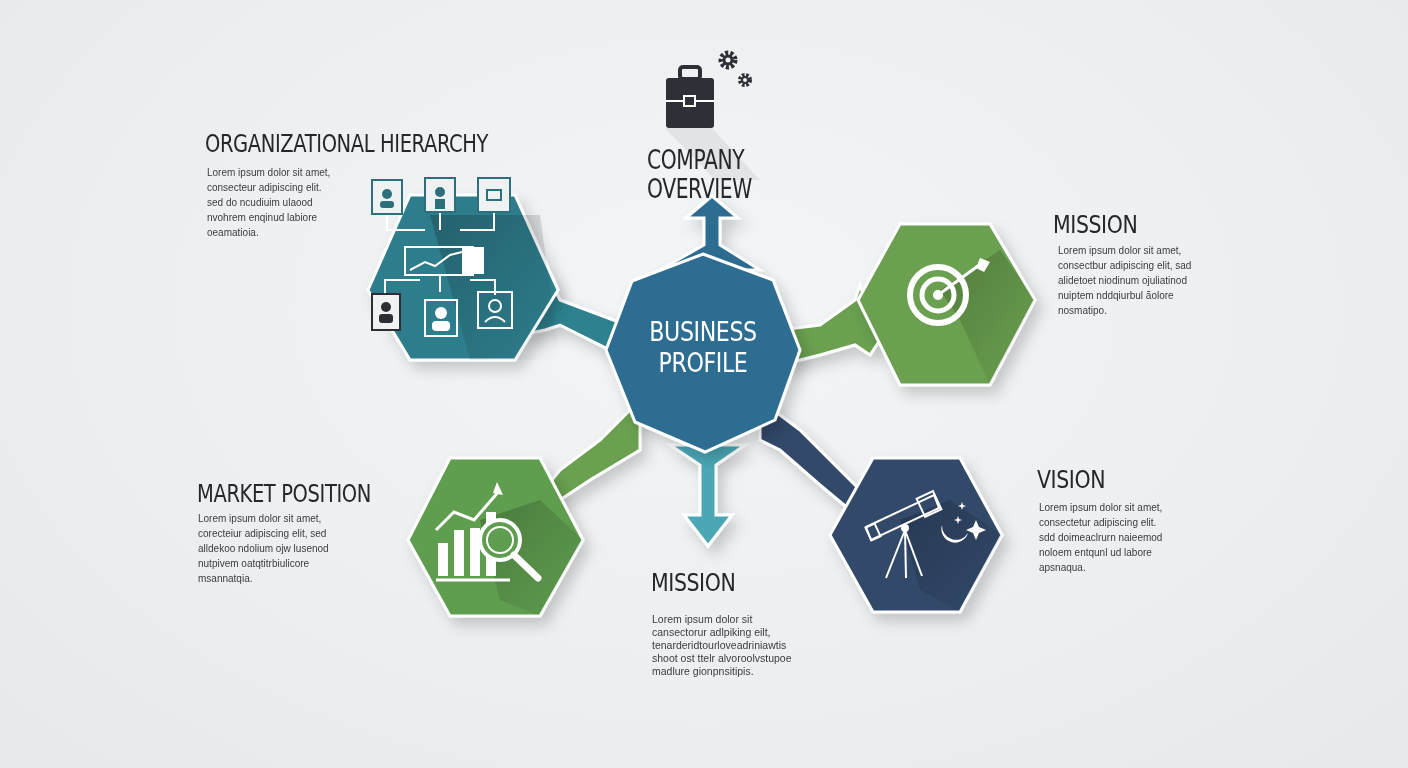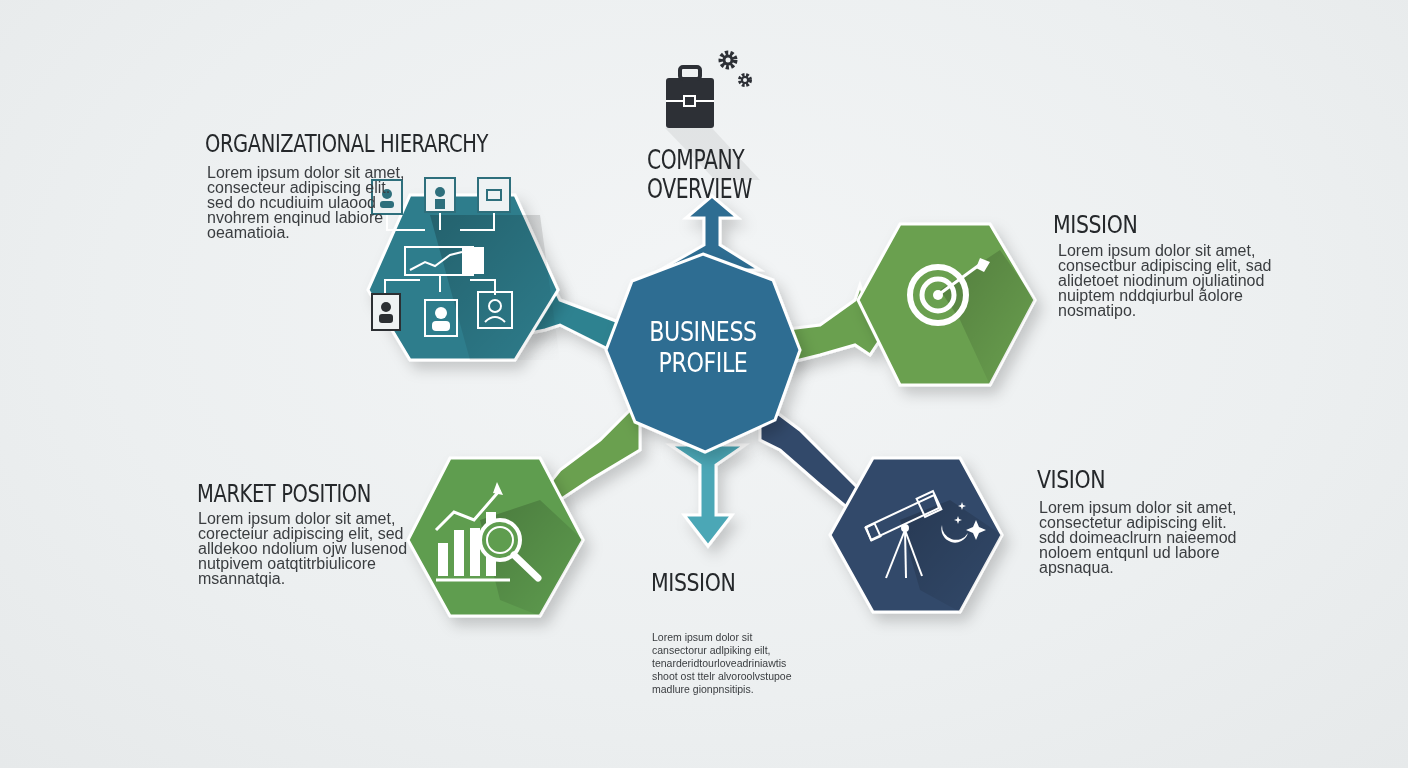--- a/index.html
+++ b/index.html
@@ -8,21 +8,21 @@
     background: radial-gradient(ellipse at 50% 40%, #f3f5f6 0%, #eceff0 60%, #e6e9ea 100%);
     font-family: "Liberation Sans", "DejaVu Sans", sans-serif;
   }
   .canvas { position:absolute; left:0; top:0; width:1408px; height:768px; }
   .title {
     position:absolute; font-family:"DejaVu Sans", sans-serif; font-weight:normal;
     color:#25282b; letter-spacing:-0.5px; transform-origin:left top; white-space:nowrap;
   }
   .body-text {
     position:absolute; font-family:"Liberation Sans", sans-serif; color:#3a3d40;
-    font-size:16px; line-height:15px; white-space:pre-line;
+    font-size:10px; line-height:15px; white-space:pre-line;
   }
   .center-label {
     position:absolute; color:#ffffff; font-family:"DejaVu Sans", sans-serif;
     text-align:center; font-size:27px; line-height:31px; transform:scaleX(0.82);
     transform-origin:center top; letter-spacing:-0.5px;
   }
 </style>
 </head>
 <body>
 
@@ -179,21 +179,21 @@
 nosmatipo.</div>
 
 <div class="title" style="left:197px; top:479px; font-size:25px; transform:scaleX(0.78);">MARKET POSITION</div>
 <div class="body-text" style="left:198px; top:511px;">Lorem ipsum dolor sit amet,
 corecteiur adipiscing elit, sed
 alldekoo ndolium ojw lusenod
 nutpivem oatqtitrbiulicore
 msannatqia.</div>
 
 <div class="title" style="left:651px; top:568px; font-size:25px; transform:scaleX(0.82);">MISSION</div>
-<div class="body-text" style="left:652px; top:631px; font-size:10.5px; line-height:13px;">Lorem ipsum dolor sit
+<div class="body-text" style="left:652px; top:613px; font-size:10.5px; line-height:13px;">Lorem ipsum dolor sit
 cansectorur adlpiking eilt,
 tenarderidtourloveadriniawtis
 shoot ost ttelr alvoroolvstupoe
 madlure gionpnsitipis.</div>
 
 <div class="title" style="left:1037px; top:465px; font-size:25px; transform:scaleX(0.82);">VISION</div>
 <div class="body-text" style="left:1039px; top:500px;">Lorem ipsum dolor sit amet,
 consectetur adipiscing elit.
 sdd doimeaclrurn naieemod
 noloem entqunl ud labore

